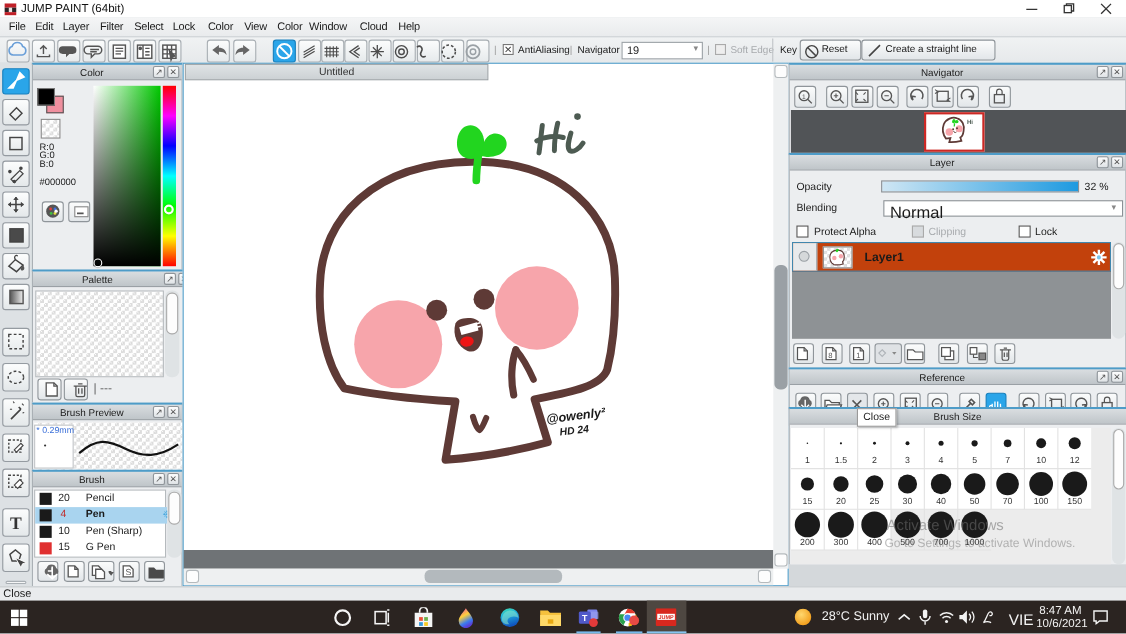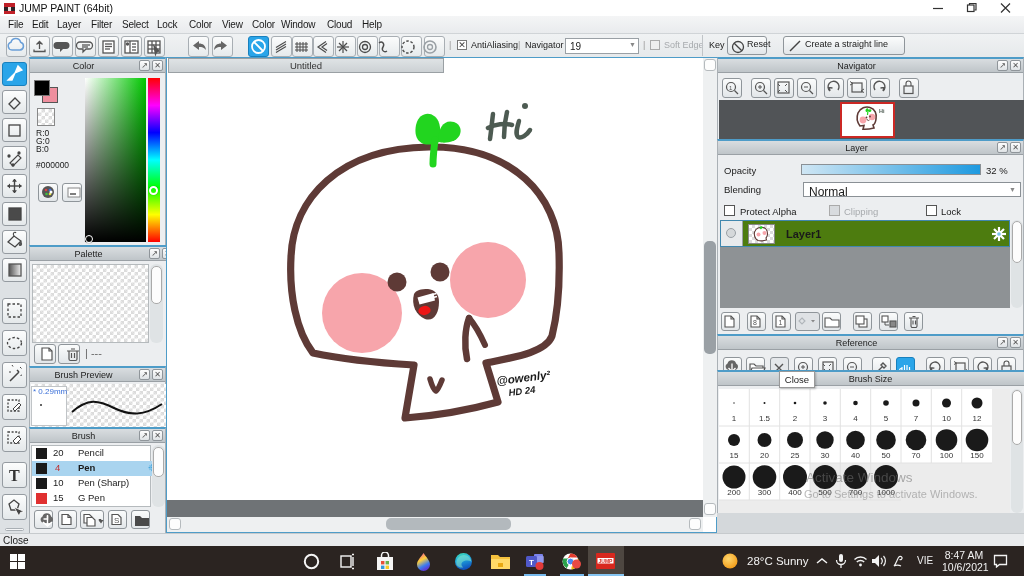--- a/index.html
+++ b/index.html
@@ -133,21 +133,21 @@
  <span class="abs" style="left:525px;top:6px">Navigator</span>
  <div class="abs" style="left:565px;top:4px;width:74px;height:16px;background:#fff;border:1px solid #9aa0a5">
    <span class="abs" style="left:4px;top:2px;font-size:10px">19</span>
    <span class="abs" style="left:63px;top:2px;font-size:7px;color:#888">▼</span>
  </div>
  <span class="abs" style="left:643px;top:6px;color:#999">|</span>
  <div class="abs" style="left:650px;top:6px;width:10px;height:10px;border:1px solid #aaa;background:#eee"></div>
  <span class="abs" style="left:664px;top:6px;color:#a7aaad">Soft Edge</span>
  <div class="abs" style="left:702px;top:1px;width:1px;height:21px;background:#c0c4c7"></div>
  <span class="abs" style="left:709px;top:6px">Key</span>
- <div class="sbtn" style="left:727px;top:2px;width:40px;height:19px">
+ <div class="sbtn" style="left:727px;top:2px;width:56px;height:19px">
    <svg style="left:3px;top:2.5px" width="14" height="14" viewBox="0 0 14 14" fill="none" stroke="#444" stroke-width="1.3">
         <circle cx="7" cy="7" r="5.5"></circle>
         <line x1="3.2" y1="3.2" x2="10.8" y2="10.8"></line>
       </svg>
    <span class="abs" style="left:19px;top:2px">Reset</span>
  </div>
  <div class="sbtn" style="left:783px;top:2px;width:122px;height:19px">
    <svg style="left:5px;top:3px" width="12" height="12" viewBox="0 0 12 12">
         <line x1="1" y1="11" x2="11" y2="1" stroke="#444" stroke-width="1.5"></line>
       </svg>
@@ -418,31 +418,31 @@
   </svg>
  </div>
 
  <div class="panel" style="left:0;top:82px;width:307px;height:195px">
   <div class="hd">Layer<div class="hic" style="right:15px">↗</div><div class="hic" style="right:2px">✕</div></div>
   <span class="abs" style="left:6px;top:24px;font-size:9.5px">Opacity</span>
   <div class="abs" style="left:83px;top:23px;width:180px;height:11px;border:1px solid #8a9095;background:linear-gradient(to right,#cfe6f4,#1e9ae0)"></div>
   <span class="abs" style="left:268px;top:24px;font-size:9.5px">32 %</span>
   <span class="abs" style="left:6px;top:43px;font-size:9.5px">Blending</span>
   <div class="abs" style="left:85px;top:41px;width:218px;height:15px;background:#fff;border:1px solid #8a9095">
-    <span class="abs" style="left:5px;top:2px;font-size:12px">Normal</span>
+    <span class="abs" style="left:5px;top:2px;font-size:15px">Normal</span>
         <span class="abs" style="right:4px;top:3px;font-size:7px;color:#888">▼</span>
   </div>
   <div class="abs" style="left:6px;top:64px;width:11px;height:11px;background:#fff;border:1px solid #555"></div>
       <span class="abs" style="left:22px;top:65px;font-size:9.5px">Protect Alpha</span>
   <div class="abs" style="left:111px;top:64px;width:11px;height:11px;background:#d8dbde;border:1px solid #aaa"></div>
       <span class="abs" style="left:126px;top:65px;color:#a7aaad;font-size:9.5px">Clipping</span>
   <div class="abs" style="left:208px;top:64px;width:11px;height:11px;background:#fff;border:1px solid #555"></div>
       <span class="abs" style="left:223px;top:65px;font-size:9.5px">Lock</span>
   <div class="abs" style="left:2px;top:79px;width:290px;height:88px;background:#8e9295"></div>
-  <div class="abs" style="left:2px;top:79px;width:290px;height:27px;background:#4d7c0f;border:1px solid #4187ae">
+  <div class="abs" style="left:2px;top:79px;width:290px;height:27px;background:#c2410c;border:1px solid #4187ae">
     <div class="abs" style="left:0;top:0;width:22px;height:25px;background:#e8eaec;border-right:1px solid #9aa0a5"></div>
     <div class="abs" style="left:5px;top:7px;width:10px;height:10px;border:1.5px solid #9aa0a5;border-radius:50%;background:#d5d8da"></div>
     <div class="abs ck" style="left:27px;top:3px;width:27px;height:20px;border:1px solid #888;background-size:6px 6px;background-position:0 0,3px 3px"></div>
     <svg style="left:27px;top:3px" width="27" height="20" viewBox="0 0 27 20">
           <path d="M8 15 C 6 12 6 8 8 5.5 C 10 3 16 2.5 18 5 C 20 7.5 20 12 18 14 L 18.5 16 C 15 17 12 17 10 16.5 Z" fill="#fff" stroke="#5e3a36" stroke-width="1.1"></path>
           <circle cx="10.5" cy="10.5" r="2" fill="#f7a5ab"></circle>
           <circle cx="16.5" cy="9" r="2" fill="#f7a5ab"></circle>
           <path d="M13 5 c-1.5 0 -1.5 -2 0 -2.5 c1.5 -.4 2 1.5 0 2.5" fill="#22d51f" stroke="#22d51f" stroke-width=".5"></path>
         </svg>
     <span class="abs" style="left:65px;top:7px;font-weight:bold;font-size:11px">Layer1</span>
@@ -709,18 +709,18 @@
       <path d="M3.8 7 a5.2 5.2 0 0 1 7.4 0" stroke-width="1.4"></path>
       <circle cx="7.5" cy="10" r="1.4" fill="#f2f2f2" stroke="none"></circle>
     </svg>
  <svg style="left:872px;position:absolute;top:8px" width="15" height="14" viewBox="0 0 15 14" fill="#f2f2f2">
       <path d="M0 5 h3 l4 -4 v12 l-4 -4 h-3 Z"></path>
       <path d="M9 4 a4.5 4.5 0 0 1 0 6 M11.5 2 a7.5 7.5 0 0 1 0 10" fill="none" stroke="#f2f2f2" stroke-width="1.2"></path>
     </svg>
  <svg style="left:892px;position:absolute;top:8px" width="13" height="14" viewBox="0 0 13 14" fill="none" stroke="#f2f2f2" stroke-width="1.2">
       <path d="M2 12 C 4 10 5 6 6.5 3.5 C 7.5 1.8 9.5 2 10 3.5 C 10.5 5 9 6 7.5 5.5 M2 12 c2 -1 5 -1 7 0"></path>
     </svg>
- <span class="abs" style="left:917px;top:9px;font-size:10px;color:#f2f2f2">VIE</span>
+ <span class="abs" style="left:917px;top:9px;font-size:14px;color:#f2f2f2">VIE</span>
  <div class="abs" style="left:942px;top:3px;width:44px;text-align:center;font-size:10.5px;color:#f2f2f2;line-height:12px">8:47 AM<br>10/6/2021</div>
  <svg style="left:993px;position:absolute;top:8px" width="15" height="14" viewBox="0 0 15 14" fill="none" stroke="#f2f2f2" stroke-width="1.3">
       <path d="M1.5 1.5 h12 v9 h-7 l-3 2.5 v-2.5 h-2 Z"></path>
     </svg>
 </div>
 
 </body></html>

